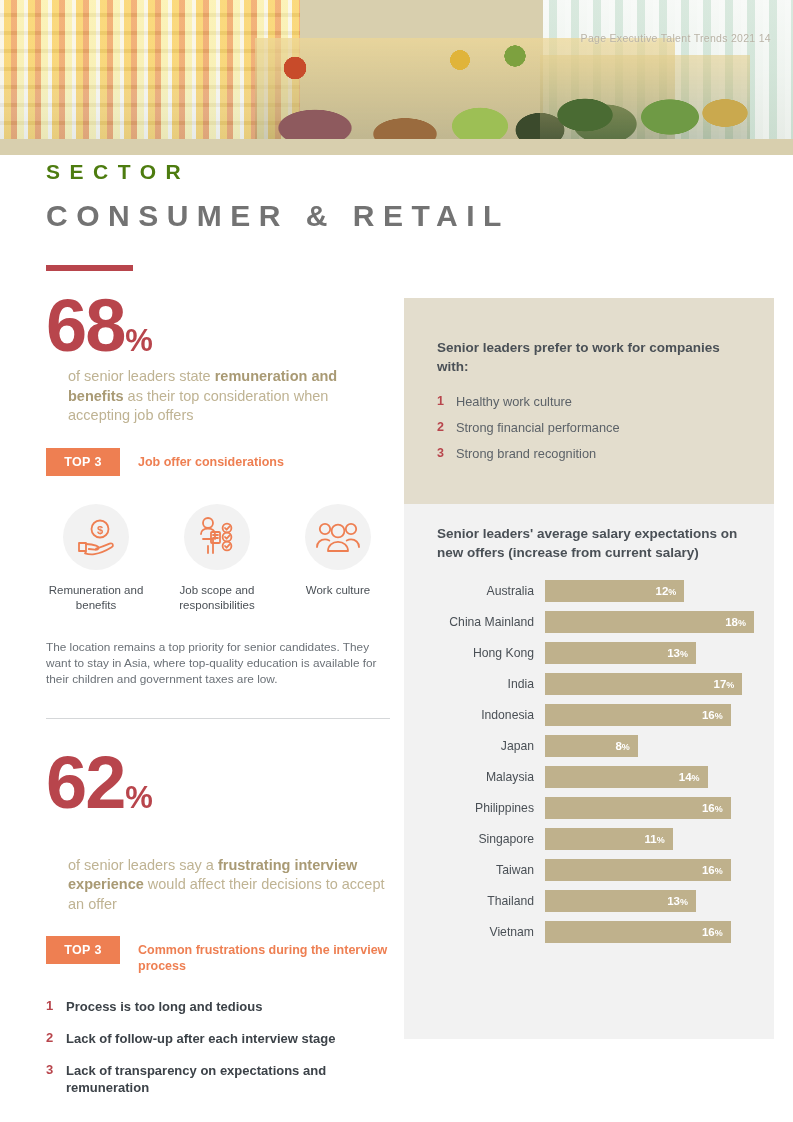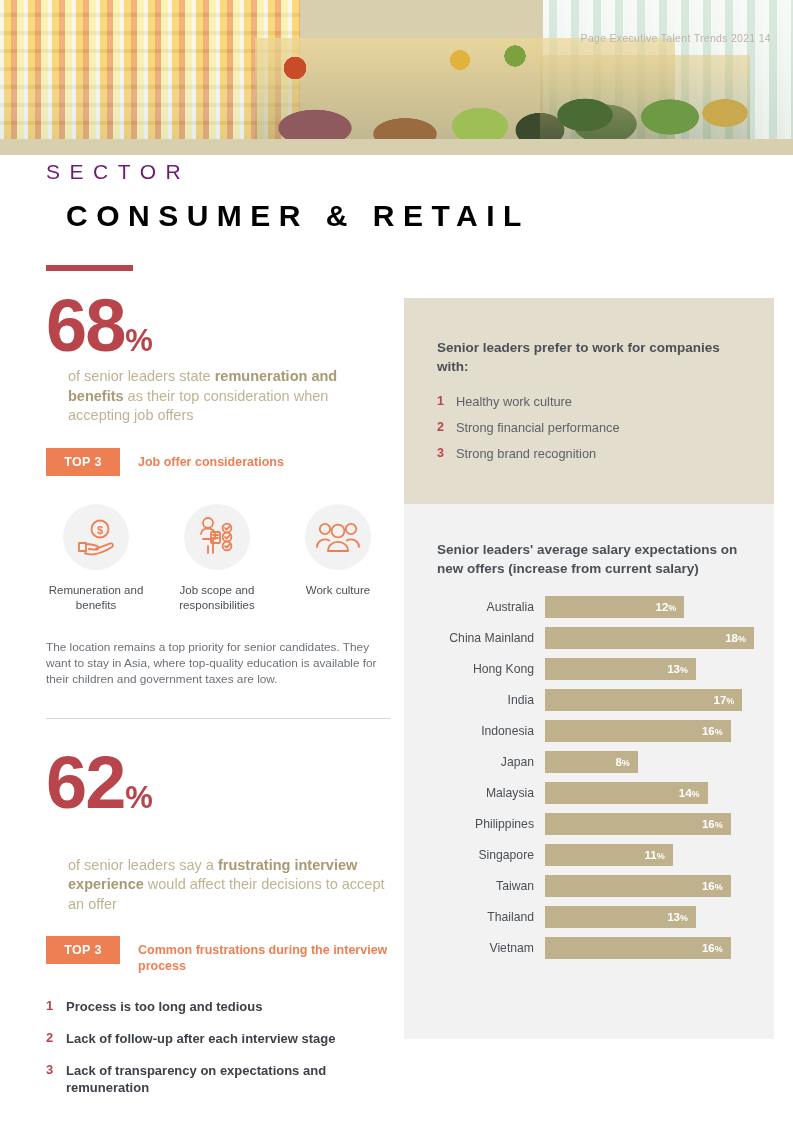--- a/index.html
+++ b/index.html
@@ -52,26 +52,25 @@
   }
   .banner-credit {
     position: absolute; right: 22px; top: 32px;
     font-size: 10.5px; color: #b9b3a6; letter-spacing: .3px; white-space: nowrap;
     text-shadow: 0 0 3px rgba(255,255,255,.55);
   }
 
   
   .title-block { position: absolute; left: 46px; top: 160px; }
   .sector-kicker {
-    font-size: 21px; letter-spacing: 9.5px; color: #701a75; font-weight: 400;
+    font-size: 21px; letter-spacing: 9.5px; color: #4d7c0f; font-weight: 700;
   }
   .sector-name {
-    font-size: 30px; letter-spacing: 8.5px; color: #000000; font-weight: 700;
+    font-size: 30px; letter-spacing: 8.5px; color: #737373; font-weight: 700;
     margin-top: 15px;
-    margin-left: 20px;
   }
   .title-rule { width: 87px; height: 6px; background: #b8454c; margin-top: 32px; }
 
   
   .left-col { position: absolute; left: 46px; top: 292px; width: 344px; }
 
   .stat-row { display: flex; align-items: flex-start; flex-direction: column; }
   .stat-figure {
     display: flex; align-items: baseline; color: #b8454c;
     font-weight: 700; line-height: .92;
@@ -113,21 +112,21 @@
   .stat-row-2 { margin-top: 30px; gap: 32px; }
 
   .numbered-list { margin-top: 24px; }
   .numbered-item { display: flex; margin-bottom: 15px; }
   .num { color: #b8454c; font-weight: 700; font-size: 13px; width: 20px; flex: none; }
   .num-text { color: #3c4248; font-weight: 700; font-size: 13px; line-height: 17px; }
 
   
   .right-col { position: absolute; left: 404px; top: 298px; width: 370px; }
   .panel-beige { background: #e3ddcd; padding: 40px 33px 40px 33px; height: 206px; }
-  .panel-gray { background: #f2f2f2; padding: 36px 20px 30px 33px; height: 535px; }
+  .panel-gray { background: #f2f2f2; padding: 20px 20px 30px 33px; height: 535px; }
 
   .panel-heading {
     font-size: 13.5px; font-weight: 700; color: #4a5056; line-height: 19px;
     margin-bottom: 18px;
   }
   .pref-item { display: flex; margin-bottom: 11px; }
   .pref-num { color: #b8454c; font-weight: 700; font-size: 12.5px; width: 19px; flex: none; }
   .pref-text { color: #5c6268; font-size: 12.8px; }
 
   

